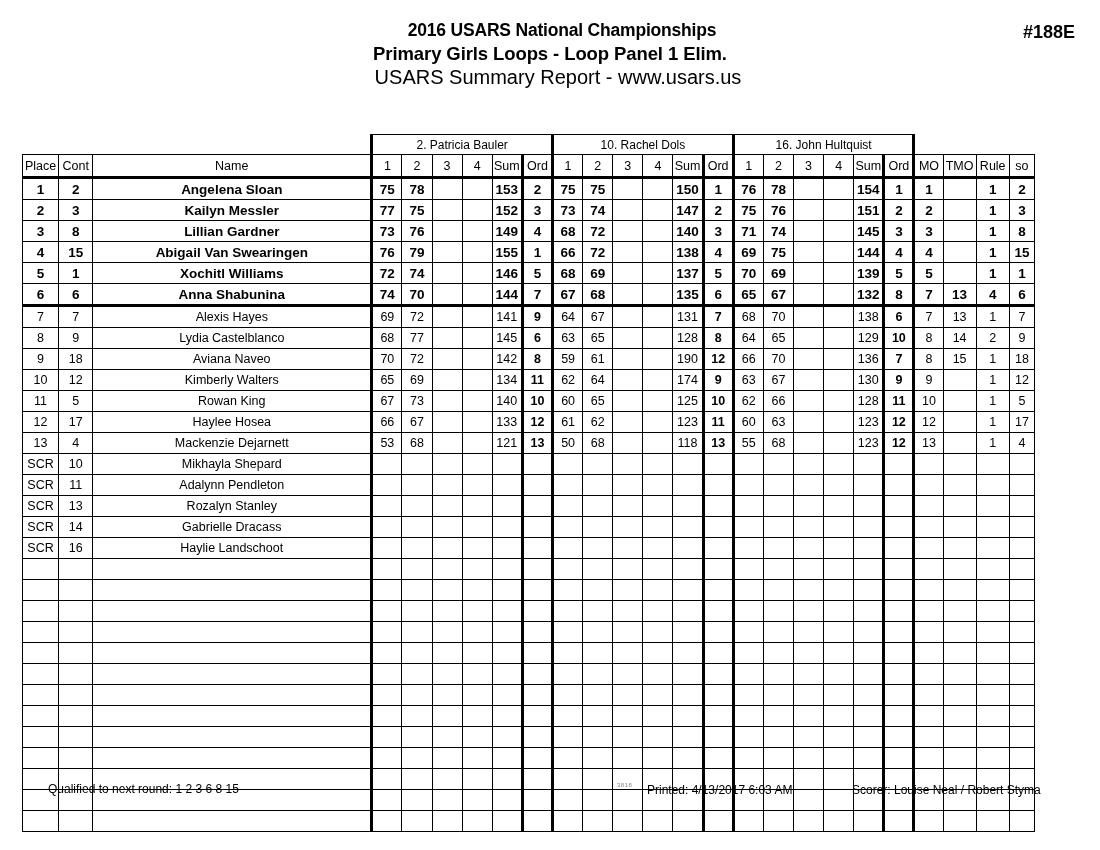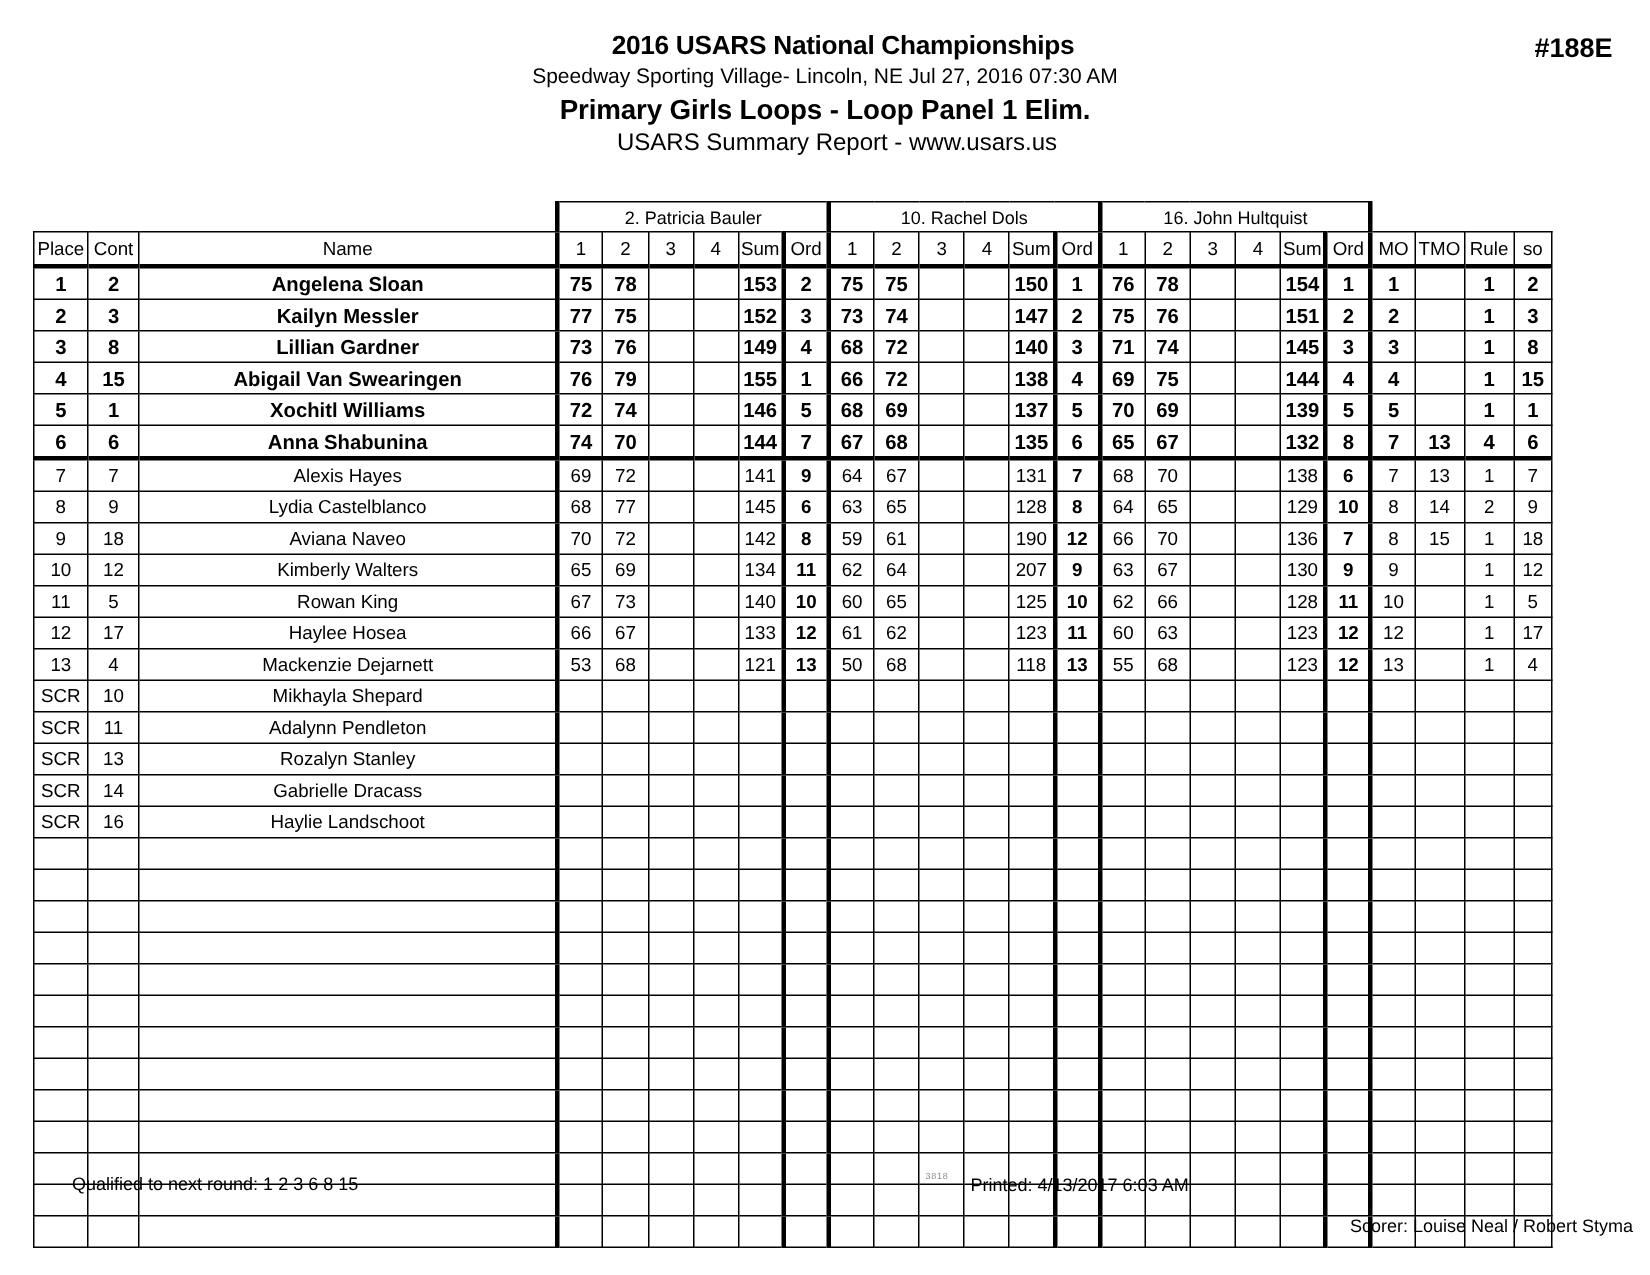--- a/index.html
+++ b/index.html
@@ -47,21 +47,21 @@
     font-size: 14px;
     line-height: 19px;
   }
   .title-event {
     font-size: 18.5px;
     font-weight: bold;
     line-height: 25px;
     letter-spacing: -0.1px;
   }
   .title-report {
-    font-size: 16px;
+    font-size: 20px;
     line-height: 22px;
     padding-left: 16px;
   }
   #event-code {
     position: absolute;
     right: 25px;
     top: 22px;
     font-size: 18px;
     font-weight: bold;
   }
@@ -144,29 +144,28 @@
   #qualified { position: absolute; left: 26px; top: 0; white-space: nowrap; }
   #tinycode {
     position: absolute;
     left: 595px;
     top: 0px;
     font-size: 6px;
     color: #8a8a8a;
     letter-spacing: 0.5px;
   }
   #printed { position: absolute; left: 625px; top: 1px; white-space: nowrap; }
-  #scorer { position: absolute; left: 878px; top: 1px; white-space: nowrap; margin-top: 27px; }
+  #scorer { position: absolute; left: 830px; top: 1px; white-space: nowrap; }
 </style>
 </head>
 <body>
 
 <div id="header">
   <div id="title-block">
     <div class="title-main">2016 USARS National Championships</div>
-    <div class="title-sub">Speedway Sporting Village- Lincoln, NE  Jul 27, 2016  07:30 AM</div>
     <div class="title-event">Primary Girls Loops - Loop Panel 1 Elim.</div>
     <div class="title-report">USARS Summary Report - www.usars.us</div>
   </div>
   <div id="event-code">#188E</div>
 </div>
 
 <div id="grid-wrap">
   <table class="grid">
     <colgroup>
       <col style="width:36px">
@@ -485,21 +484,21 @@
           <td class="thickL">65</td>
           <td class="">69</td>
           <td class=""></td>
           <td class=""></td>
           <td class="">134</td>
           <td class="thickL ord-cell">11</td>
           <td class="thickL">62</td>
           <td class="">64</td>
           <td class=""></td>
           <td class=""></td>
-          <td class="">207</td>
+          <td class="">174</td>
           <td class="thickL ord-cell">9</td>
           <td class="thickL">63</td>
           <td class="">67</td>
           <td class=""></td>
           <td class=""></td>
           <td class="">130</td>
           <td class="thickL ord-cell thickR">9</td>
           <td class="">9</td>
           <td class=""></td>
           <td class="">1</td>

